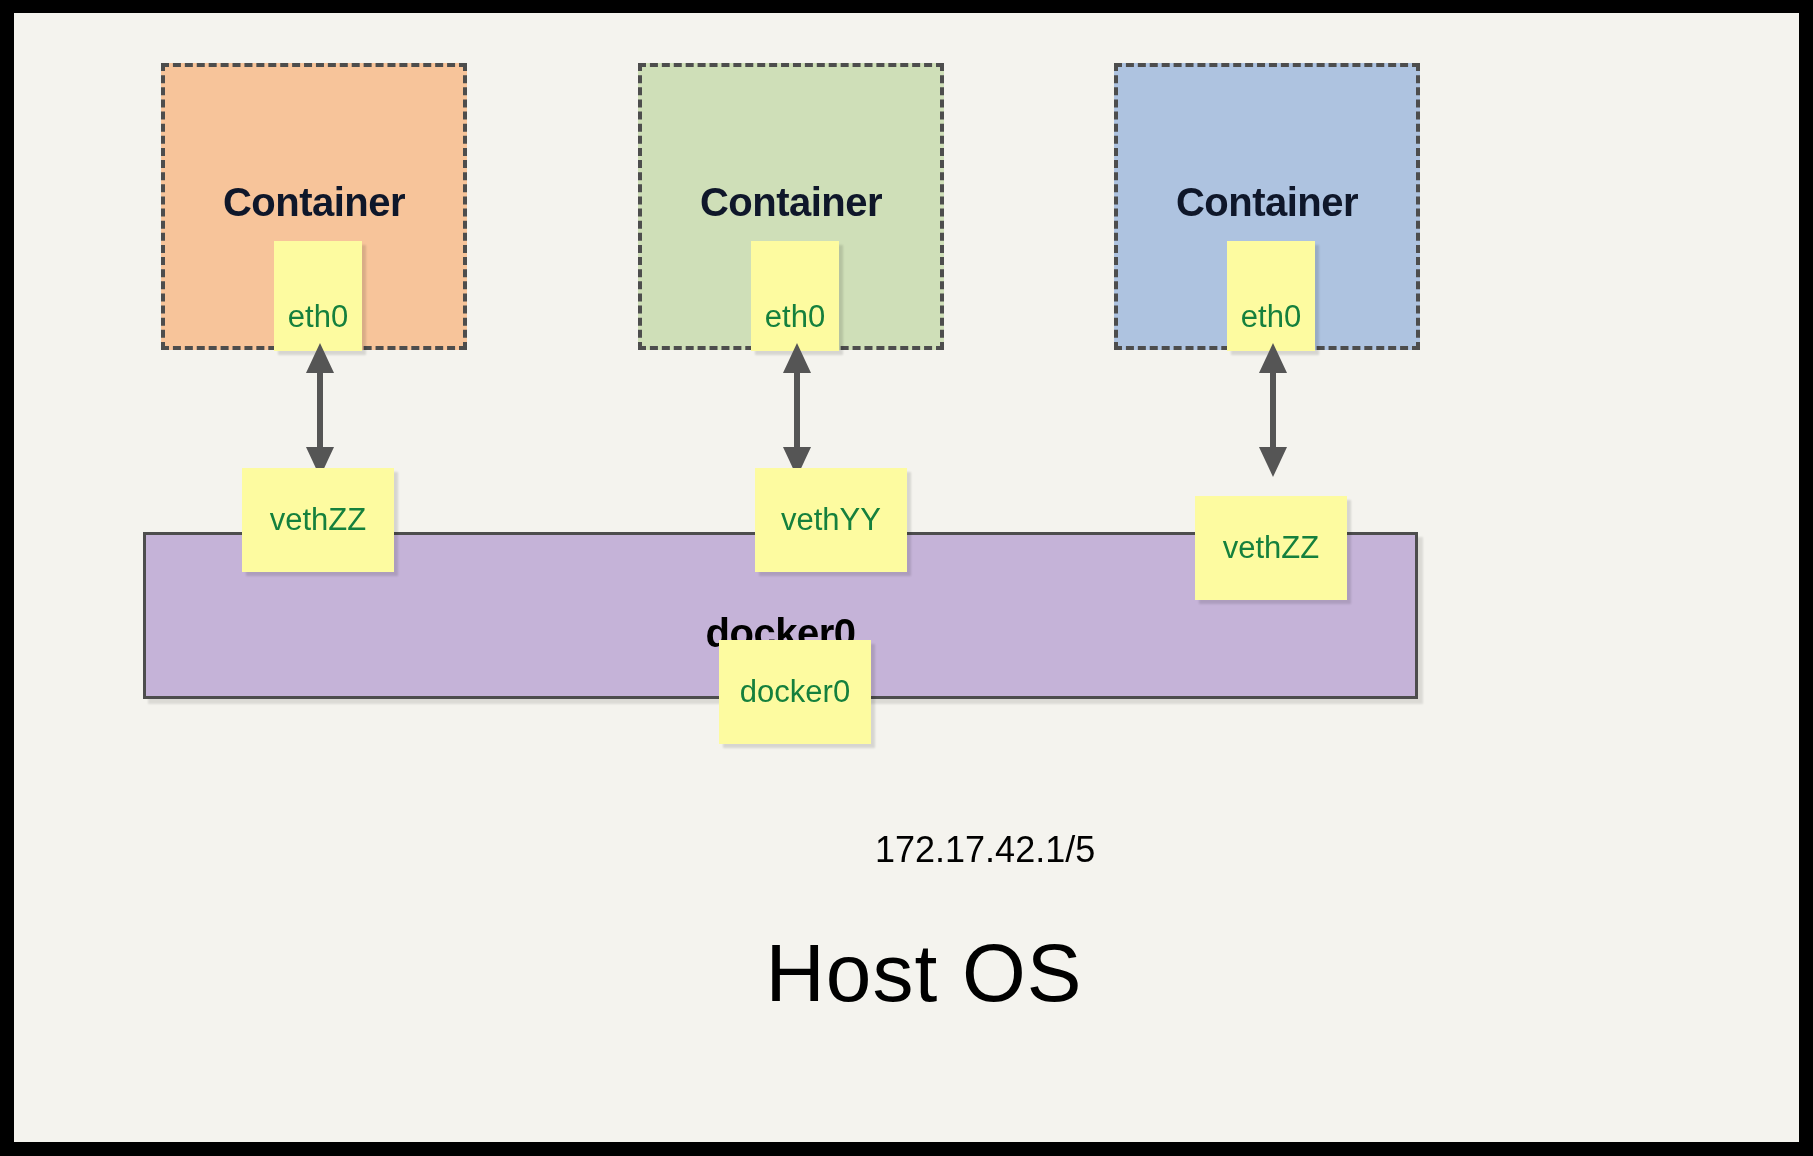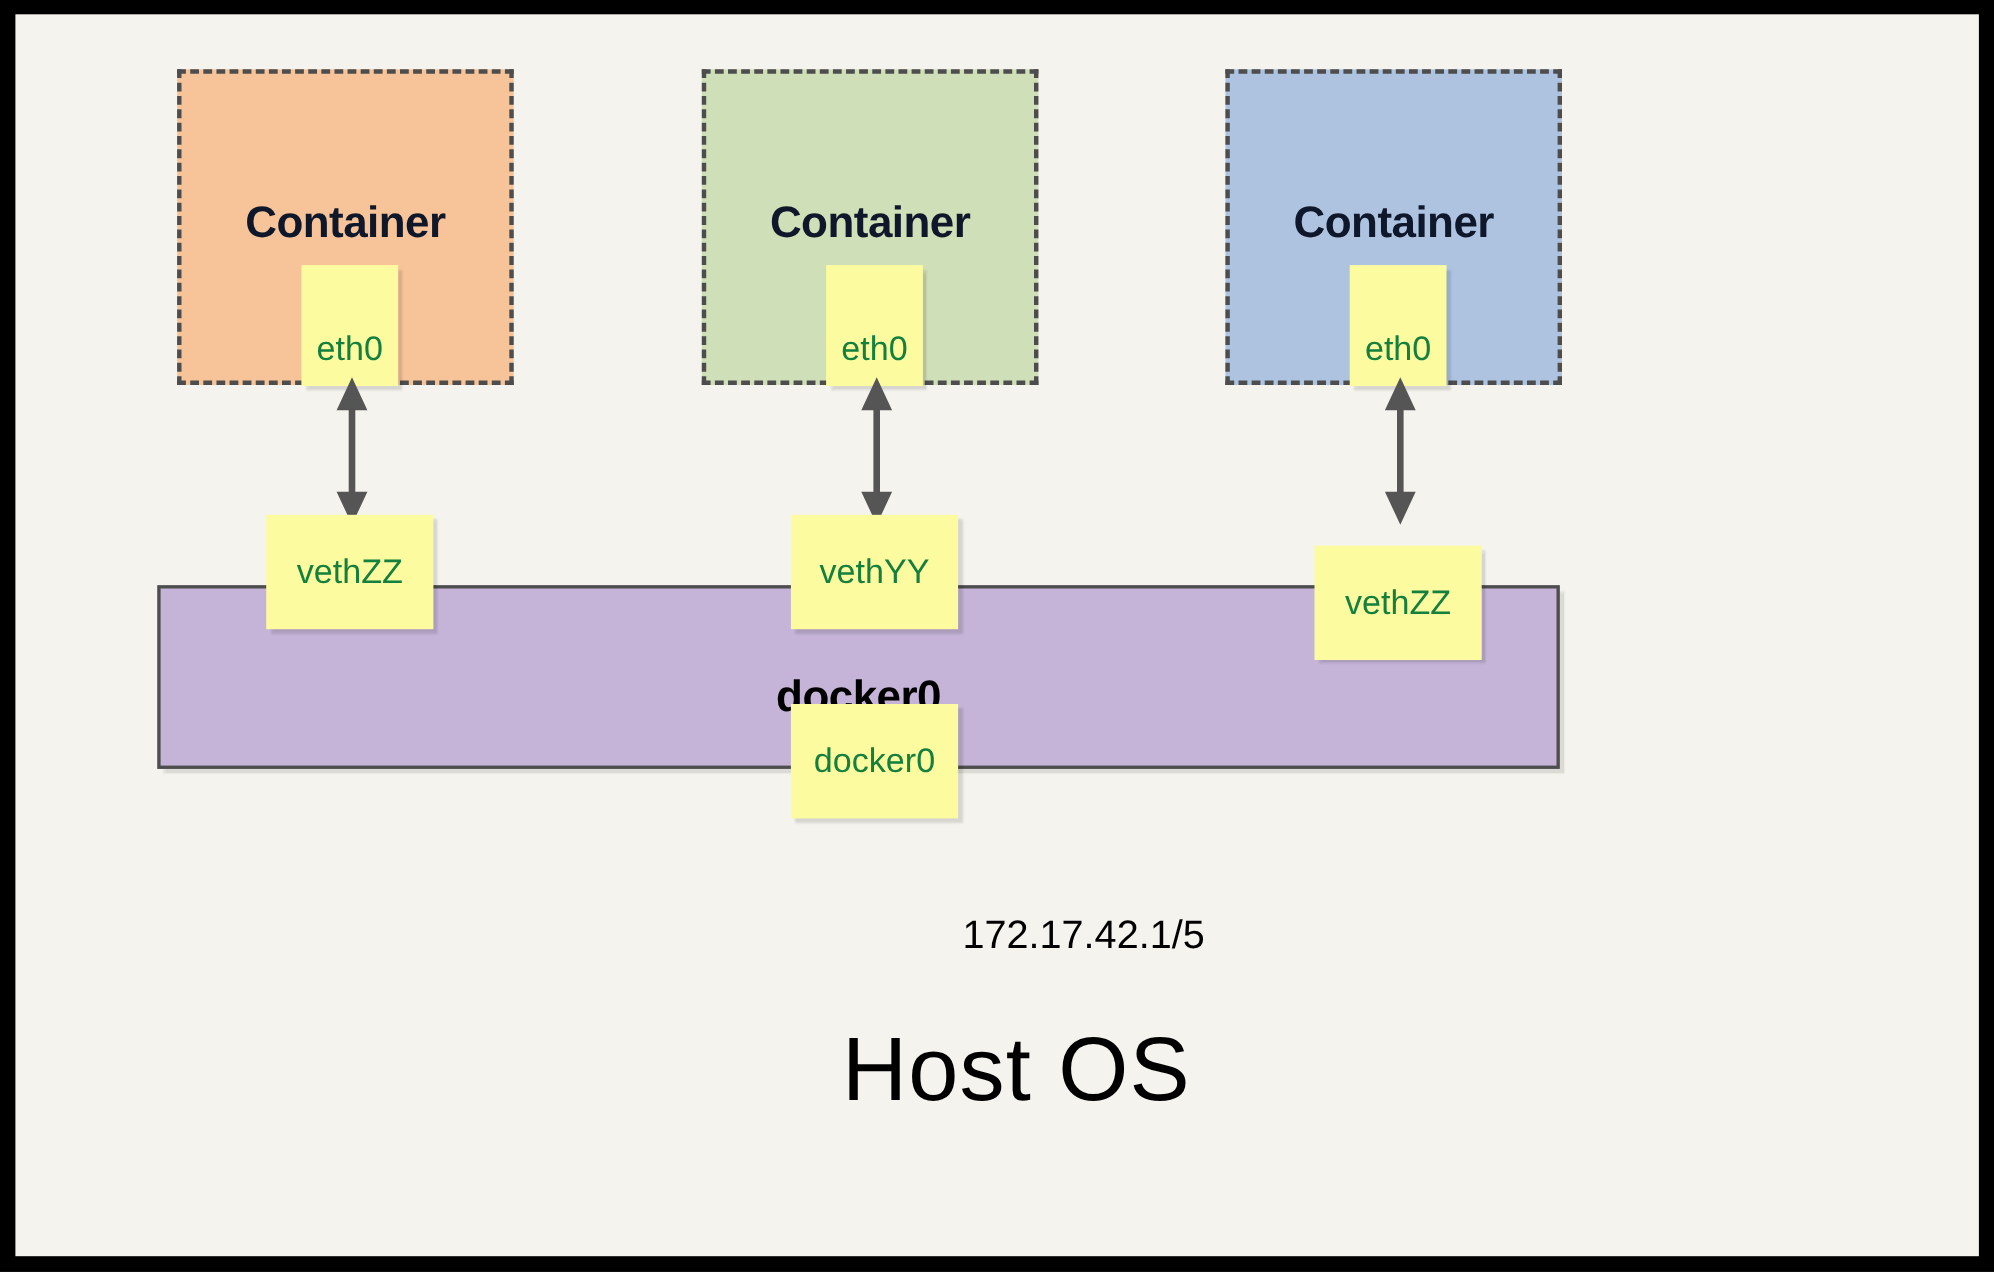--- a/index.html
+++ b/index.html
@@ -180,21 +180,21 @@
       <polygon points="20,136 34,106 6,106" fill="#555555"></polygon>
     </svg>
 
     <div id="docker-bar">
       <div id="docker-bar-title">docker0</div>
     </div>
 
     <div class="ybox veth-box" style="left:228px; top:455px;">
       <span>vethZZ</span>
     </div>
-    <div class="ybox veth-box" style="left:705px; top:455px;">
+    <div class="ybox veth-box" style="left:741px; top:455px;">
       <span>vethYY</span>
     </div>
     <div class="ybox veth-box" style="left:1181px; top:455px;margin-top:28px;">
       <span>vethZZ</span>
     </div>
 
     <div class="ybox docker-box" style="left:705px; top:627px;">
       <span>docker0</span>
     </div>
 

